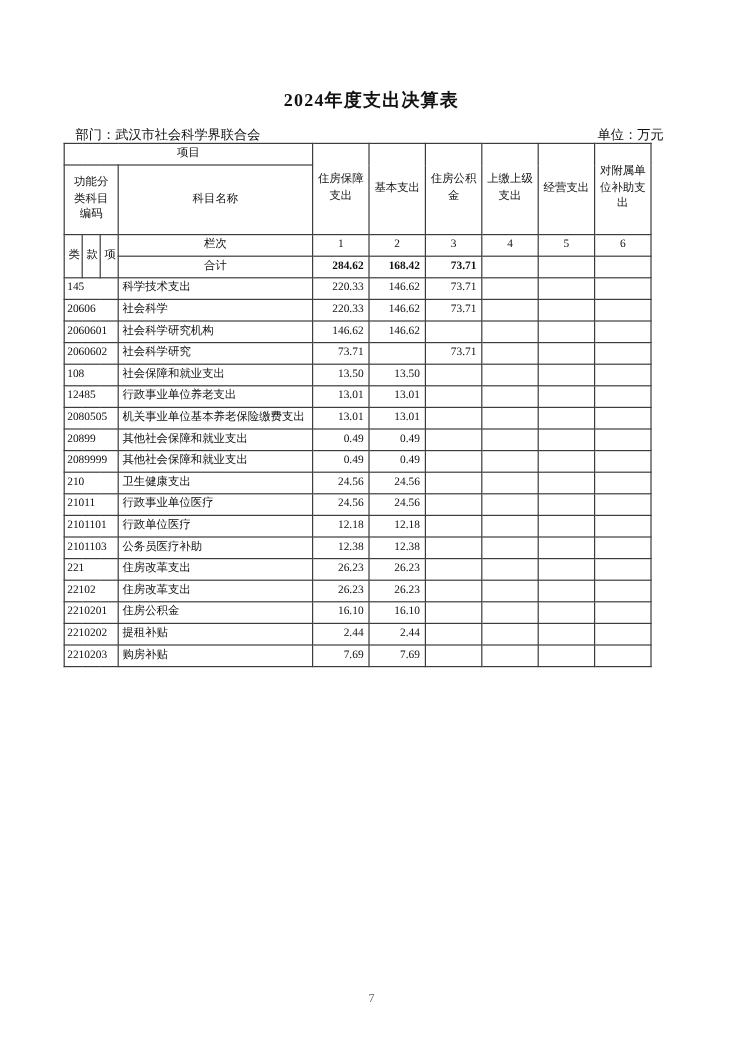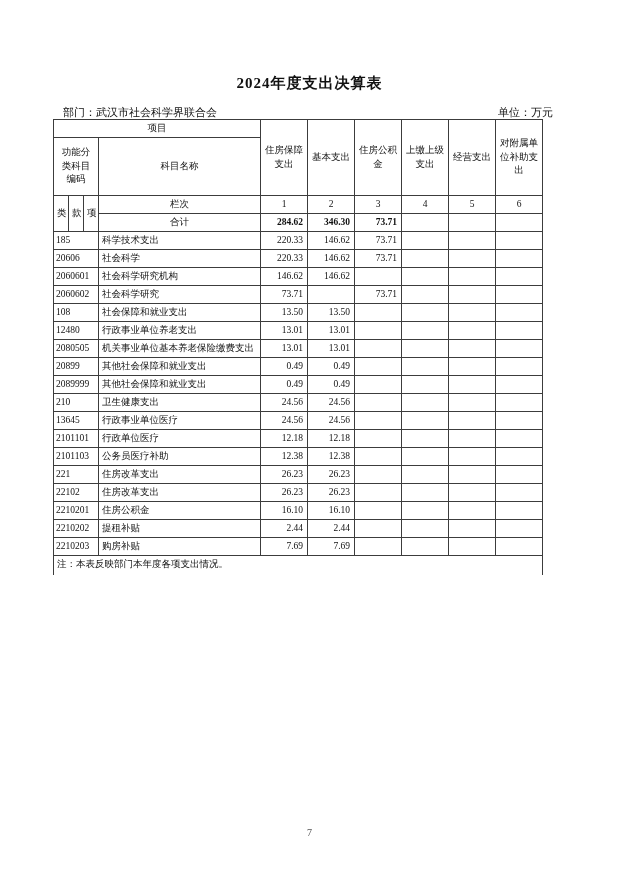--- a/index.html
+++ b/index.html
@@ -144,30 +144,30 @@
           <td class="c">1</td>
           <td class="c">2</td>
           <td class="c">3</td>
           <td class="c">4</td>
           <td class="c">5</td>
           <td class="c">6</td>
         </tr>
         <tr class="r-d">
           <td class="c">合计</td>
           <td class="num">284.62</td>
-          <td class="num">346.30</td>
+          <td class="num">168.42</td>
           <td class="num">73.71</td>
           <td class="num"></td>
           <td class="num"></td>
           <td class="num"></td>
         </tr>
       </tbody>
       <tbody id="data-rows">
   <tr class="data-row">
-    <td class="code" colspan="3">185</td>
+    <td class="code" colspan="3">145</td>
     <td class="name">科学技术支出</td>
     <td class="num">220.33</td>
     <td class="num">146.62</td>
     <td class="num">73.71</td>
     <td class="num"></td>
     <td class="num"></td>
     <td class="num"></td>
   </tr>
 
   <tr class="data-row">
@@ -208,21 +208,21 @@
     <td class="name">社会保障和就业支出</td>
     <td class="num">13.50</td>
     <td class="num">13.50</td>
     <td class="num"></td>
     <td class="num"></td>
     <td class="num"></td>
     <td class="num"></td>
   </tr>
 
   <tr class="data-row">
-    <td class="code" colspan="3">12480</td>
+    <td class="code" colspan="3">12485</td>
     <td class="name">行政事业单位养老支出</td>
     <td class="num">13.01</td>
     <td class="num">13.01</td>
     <td class="num"></td>
     <td class="num"></td>
     <td class="num"></td>
     <td class="num"></td>
   </tr>
 
   <tr class="data-row">
@@ -263,21 +263,21 @@
     <td class="name">卫生健康支出</td>
     <td class="num">24.56</td>
     <td class="num">24.56</td>
     <td class="num"></td>
     <td class="num"></td>
     <td class="num"></td>
     <td class="num"></td>
   </tr>
 
   <tr class="data-row">
-    <td class="code" colspan="3">13645</td>
+    <td class="code" colspan="3">21011</td>
     <td class="name">行政事业单位医疗</td>
     <td class="num">24.56</td>
     <td class="num">24.56</td>
     <td class="num"></td>
     <td class="num"></td>
     <td class="num"></td>
     <td class="num"></td>
   </tr>
 
   <tr class="data-row">
@@ -351,18 +351,17 @@
     <td class="name">购房补贴</td>
     <td class="num">7.69</td>
     <td class="num">7.69</td>
     <td class="num"></td>
     <td class="num"></td>
     <td class="num"></td>
     <td class="num"></td>
   </tr>
 </tbody>
     </table>
-    <div class="note">注：本表反映部门本年度各项支出情况。</div>
   </div>
 
   <div class="pageno">7</div>
 
 </div>
 
 </body></html>

